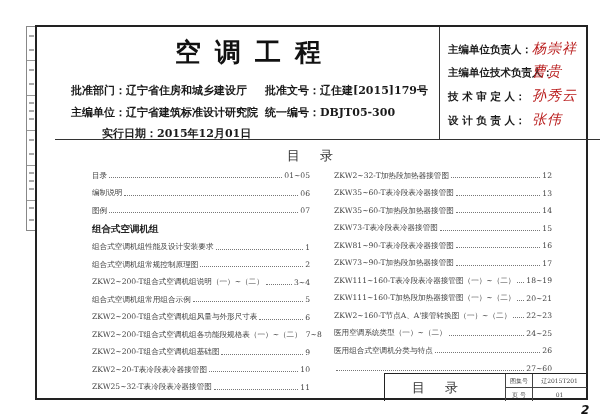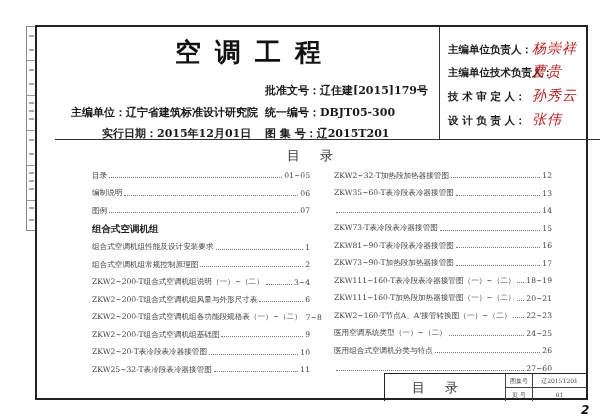--- a/index.html
+++ b/index.html
@@ -114,35 +114,35 @@
       <div class="tick" style="top:6px"></div>
       <div class="tick" style="top:18px"></div>
     </div>
 </div>
 
 <div class="frame">
   <div class="header">
     <div class="header-left">
       <div class="main-title">空调工程</div>
 
+      <div class="meta-row" style="left:16px;top:56px;">
+        <span>批准部门：</span><span>辽宁省住房和城乡建设厅</span>
+      </div>
       <div class="meta-row" style="left:16px;top:78px;text-align:right;">
         <span>主编单位：</span><span>辽宁省建筑标准设计研究院</span>
       </div>
       <div class="meta-row" style="left:16px;top:99px;margin-left:31px;">
         <span>实行日期：</span><span>2015年12月01日</span>
       </div>
 
       <div class="meta-row" style="left:210px;top:56px;">
         <span>批准文号：</span><span>辽住建[2015]179号</span>
       </div>
       <div class="meta-row" style="left:210px;top:78px;">
         <span>统一编号：</span><span>DBJT05-300</span>
-      </div>
-      <div class="meta-row" style="left:210px;top:99px;">
-        <span>图 集 号：</span><span>辽2015T201</span>
       </div>
     </div>
 
     <div class="header-right">
       <div class="sig-row" style="top:13px;">
         <span class="lbl">主编单位负责人：</span><span class="sig">杨崇祥</span>
       </div>
       <div class="sig-row" style="top:36px;">
         <span class="lbl">主编单位技术负责人：</span><span class="sig">曹贵</span>
       </div>
@@ -183,20 +183,25 @@
         <span class="t">组合式空调机组常规控制原理图</span>
         <span class="dots"></span>
         <span class="p">2</span>
       </div>
     <div class="toc-item">
         <span class="t">ZKW2~200-T组合式空调机组说明（一）~（二）</span>
         <span class="dots"></span>
         <span class="p">3~4</span>
       </div>
     <div class="toc-item">
+        <span class="t">组合式空调机组常用组合示例</span>
+        <span class="dots"></span>
+        <span class="p">5</span>
+      </div>
+    <div class="toc-item">
         <span class="t">ZKW2~200-T组合式空调机组风量与外形尺寸表</span>
         <span class="dots"></span>
         <span class="p">6</span>
       </div>
     <div class="toc-item">
         <span class="t">ZKW2~200-T组合式空调机组各功能段规格表（一）~（二）</span>
         <span class="dots"></span>
         <span class="p">7~8</span>
       </div>
     <div class="toc-item">
@@ -221,20 +226,21 @@
         <span class="t">ZKW2~32-T加热段加热器接管图</span>
         <span class="dots"></span>
         <span class="p">12</span>
       </div>
     <div class="toc-item">
         <span class="t">ZKW35~60-T表冷段表冷器接管图</span>
         <span class="dots"></span>
         <span class="p">13</span>
       </div>
     <div class="toc-item">
+        <span class="t">ZKW35~60-T加热段加热器接管图</span>
         <span class="dots"></span>
         <span class="p">14</span>
       </div>
     <div class="toc-item">
         <span class="t">ZKW73-T表冷段表冷器接管图</span>
         <span class="dots"></span>
         <span class="p">15</span>
       </div>
     <div class="toc-item">
         <span class="t">ZKW81~90-T表冷段表冷器接管图</span>

